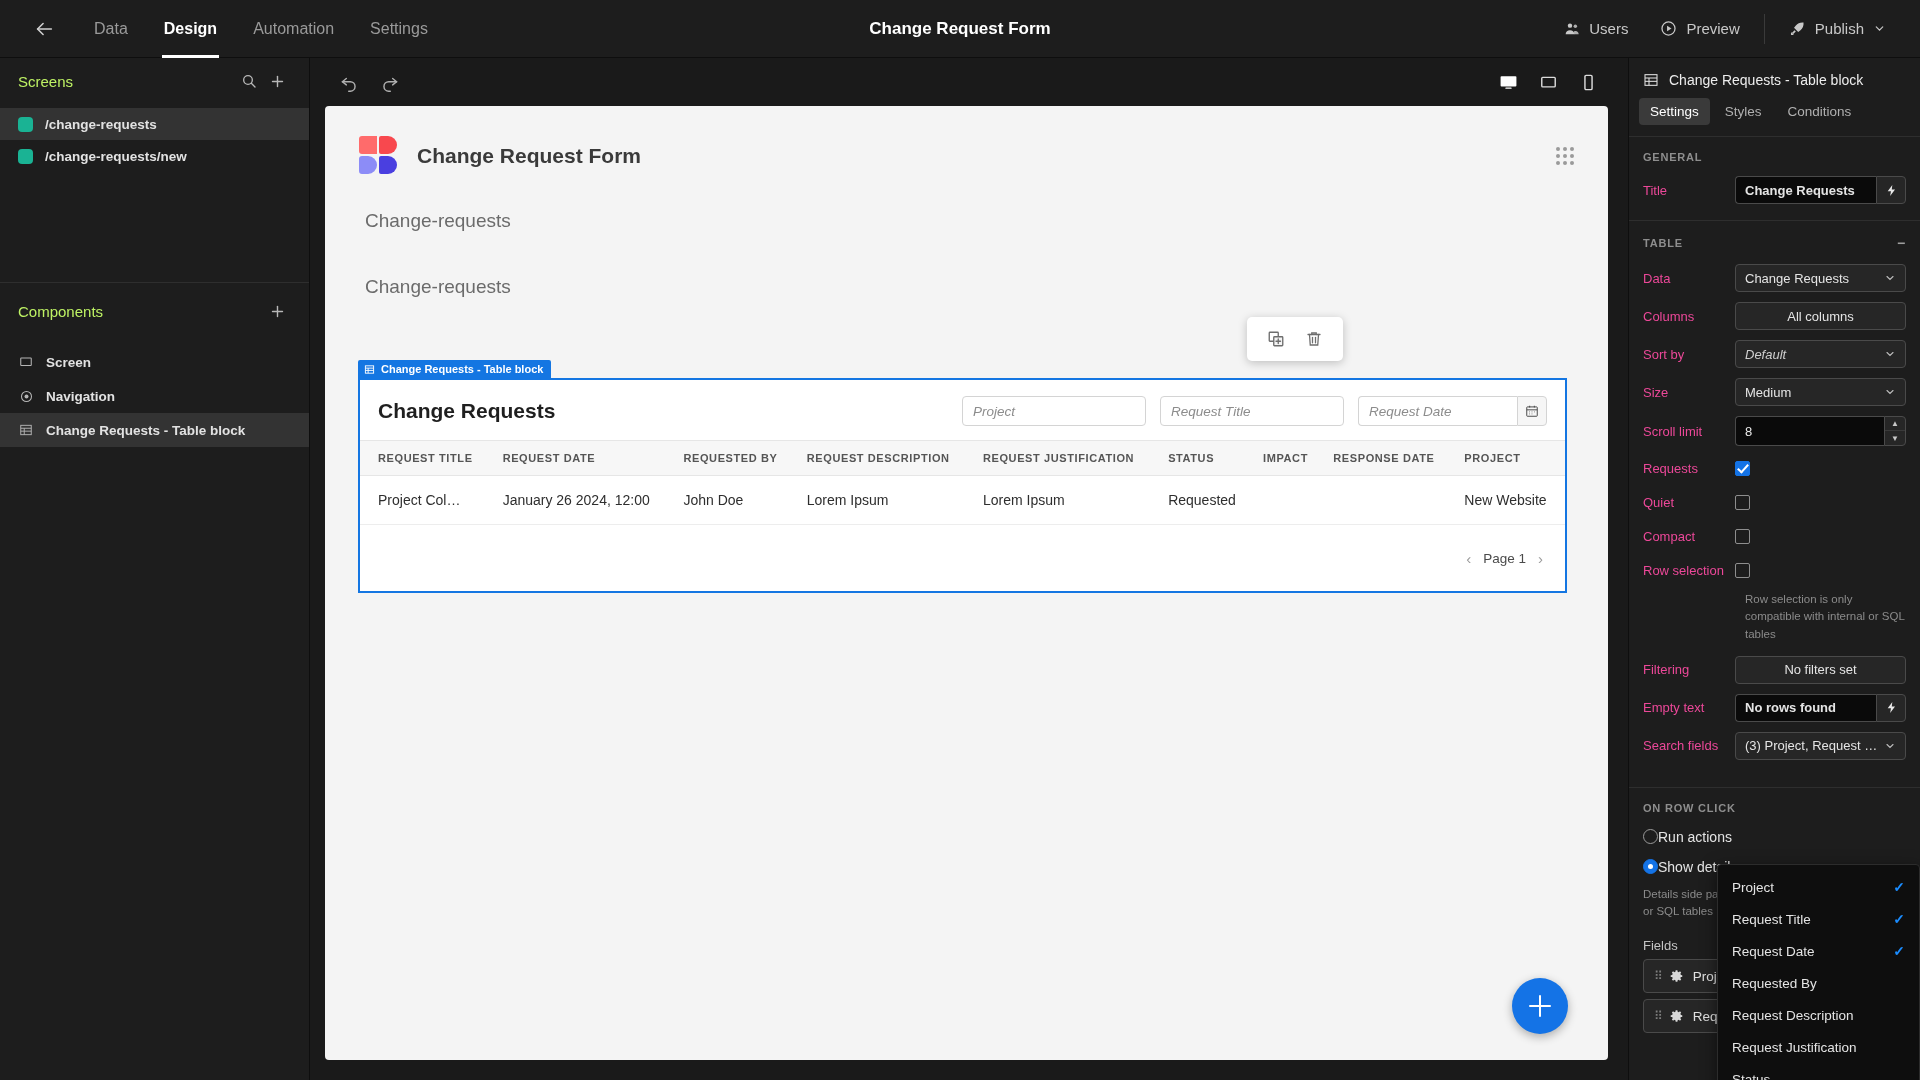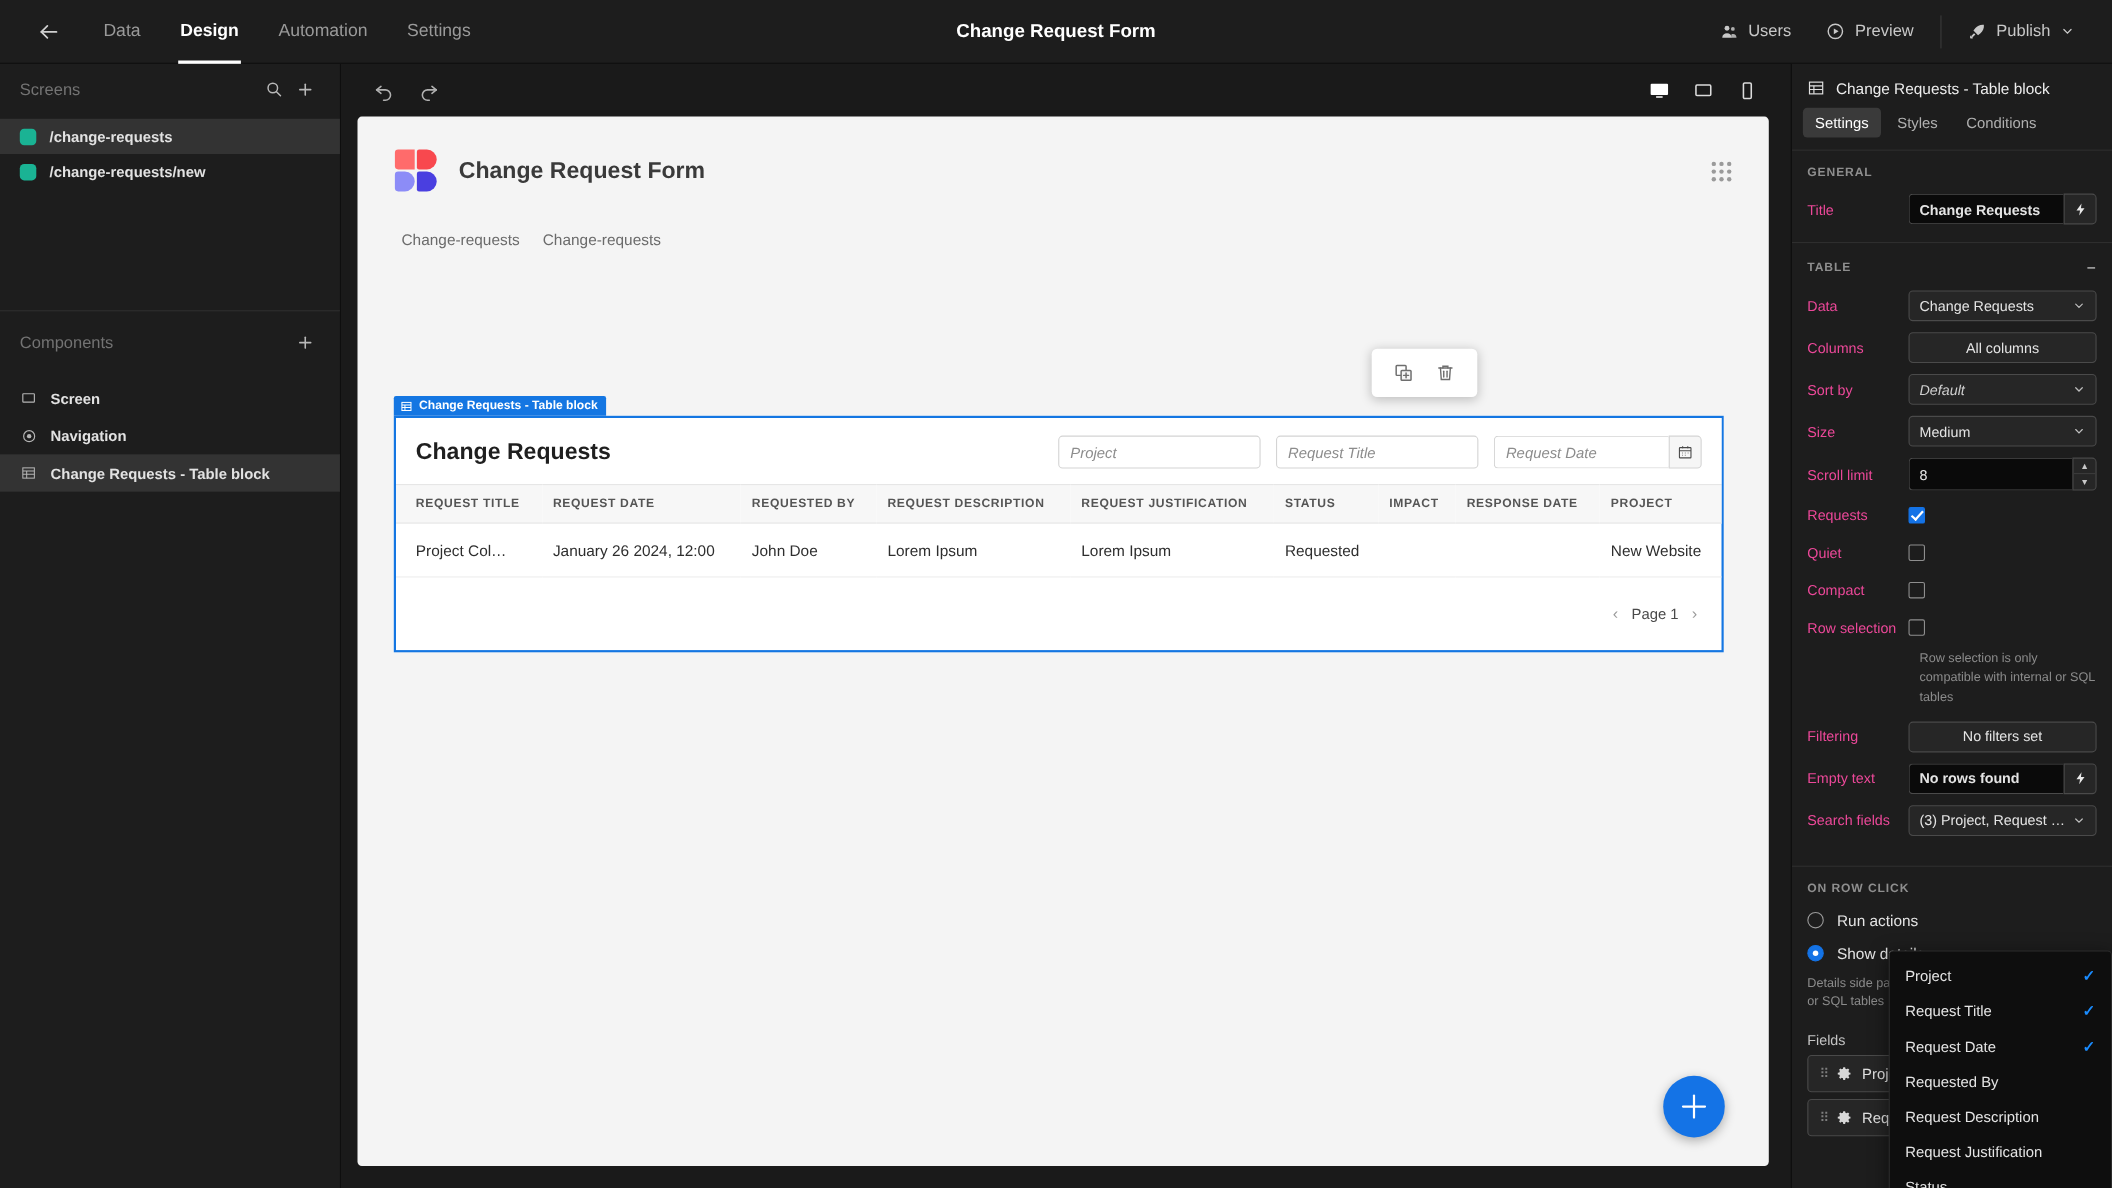--- a/index.html
+++ b/index.html
@@ -49,21 +49,21 @@
   .tb-sep { width: 1px; height: 30px; background: #3a3a3a; margin: 0 8px; }
 
   
   .body-row { flex: 1 1 auto; display: flex; min-height: 0; }
   .leftpanel {
     width: 310px; flex: 0 0 310px; background: #1d1d1d;
     border-right: 1px solid #0e0e0e; display: flex; flex-direction: column;
   }
   .lp-section-head {
     height: 46px; display: flex; align-items: center;
-    padding: 0 18px; color: #737373; font-size: 15px;
+    padding: 0 18px; color: #bef264; font-size: 15px;
   }
   .lp-section-head .ttl { flex: 1 1 auto; }
   .lp-icon-btn {
     width: 28px; height: 28px; display: flex; align-items: center; justify-content: center;
     color: #b8b8b8; cursor: pointer;
   }
   .lp-item {
     height: 32px; display: flex; align-items: center; gap: 12px;
     padding: 0 18px; font-size: 13.5px; font-weight: bold; color: #e2e2e2; cursor: pointer;
   }
@@ -95,21 +95,21 @@
   .cv-header { display: flex; align-items: center; padding: 30px 34px 0 34px; }
   .logo { width: 40px; height: 40px; position: relative; flex: 0 0 40px; }
   .logo i { position: absolute; width: 18px; height: 18px; display: block; }
   .logo .tl { left: 0;  top: 0;  background: #ff6b6b; border-radius: 3px 0 0 3px; }
   .logo .tr { left: 20px; top: 0; background: #f8484e; border-radius: 2px 9px 9px 2px; }
   .logo .bl { left: 0;  top: 20px; background: #8c8cf7; border-radius: 3px 9px 9px 3px; }
   .logo .br { left: 20px; top: 20px; background: #4a3fe0; border-radius: 2px 9px 9px 2px; }
   .cv-title { font-size: 21px; font-weight: bold; color: #3a3a3a; margin-left: 18px; }
   .grid-dots { margin-left: auto; display: grid; grid-template-columns: repeat(3, 4px); gap: 3px; }
   .grid-dots span { width: 4px; height: 4px; background: #9a9a9a; border-radius: 50%; display: block; }
-  .cv-nav { display: flex; gap: 21px; padding: 34px 34px 0 40px; font-size: 14px; color: #6b6b6b; }
+  .cv-nav { display: flex; gap: 44px; padding: 34px 34px 0 40px; font-size: 19px; color: #6b6b6b; flex-direction: column; }
   .cv-nav span { cursor: pointer; }
 
   .float-toolbar {
     position: absolute; left: 922px; top: 211px;
     background: #ffffff; border-radius: 5px; box-shadow: 0 2px 10px rgba(0,0,0,.22);
     display: flex; align-items: center; gap: 12px; padding: 9px 16px;
   }
   .float-toolbar .fb { width: 26px; height: 26px; display: flex; align-items: center; justify-content: center; color: #6e6e6e; cursor: pointer; }
 
   .block-wrap { position: absolute; left: 33px; top: 272px; right: 0px; }
@@ -214,21 +214,21 @@
   .cb.checked {
     background: #1473e6; border-color: #1473e6; position: relative;
   }
   .cb.checked::after {
     content: ""; position: absolute; left: 4px; top: 0.5px; width: 4px; height: 9px;
     border: solid #fff; border-width: 0 2px 2px 0; transform: rotate(42deg);
   }
   .helper {
     font-size: 11.5px; color: #8b8b8b; line-height: 1.5; padding: 4px 14px 8px 116px;
   }
-  .radio-row { display: flex; align-items: center; gap: 12px; padding: 7px 14px; cursor: pointer; }
+  .radio-row { display: flex; align-items: center; gap: 0; padding: 7px 14px; cursor: pointer; }
   .radio { width: 15px; height: 15px; border-radius: 50%; border: 1.5px solid #9a9a9a; position: relative; flex: 0 0 15px; }
   .radio.on { border-color: #1473e6; background: #1473e6; }
   .radio.on::after { content: ""; position: absolute; left: 4px; top: 4px; width: 5px; height: 5px; border-radius: 50%; background: #fff; }
   .radio-row .rl { font-size: 14px; color: #e4e4e4; }
   .fields-label { font-size: 13px; color: #c4c4c4; padding: 10px 14px 6px 14px; }
   .field-item {
     display: flex; align-items: center; gap: 9px; margin: 0 14px 6px 14px;
     height: 34px; border: 1px solid #4a4a4a; border-radius: 4px; background: #262626;
     padding: 0 10px; font-size: 13.5px; color: #e0e0e0;
   }

